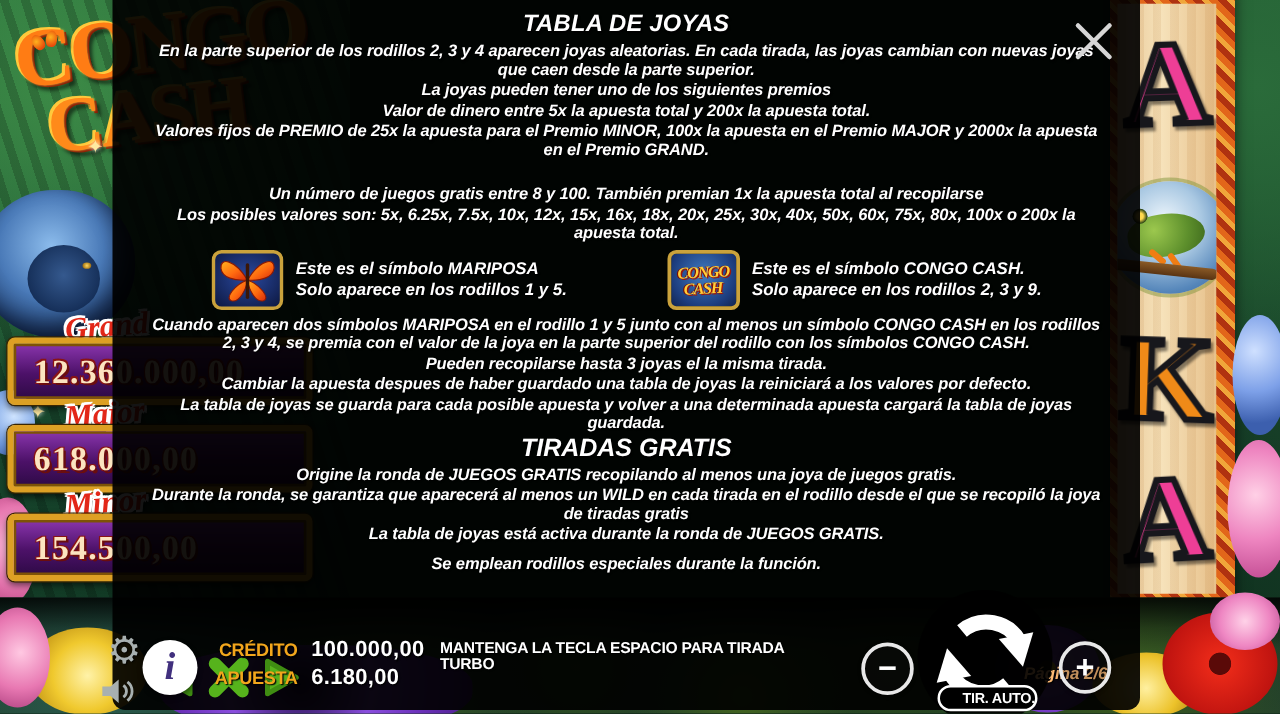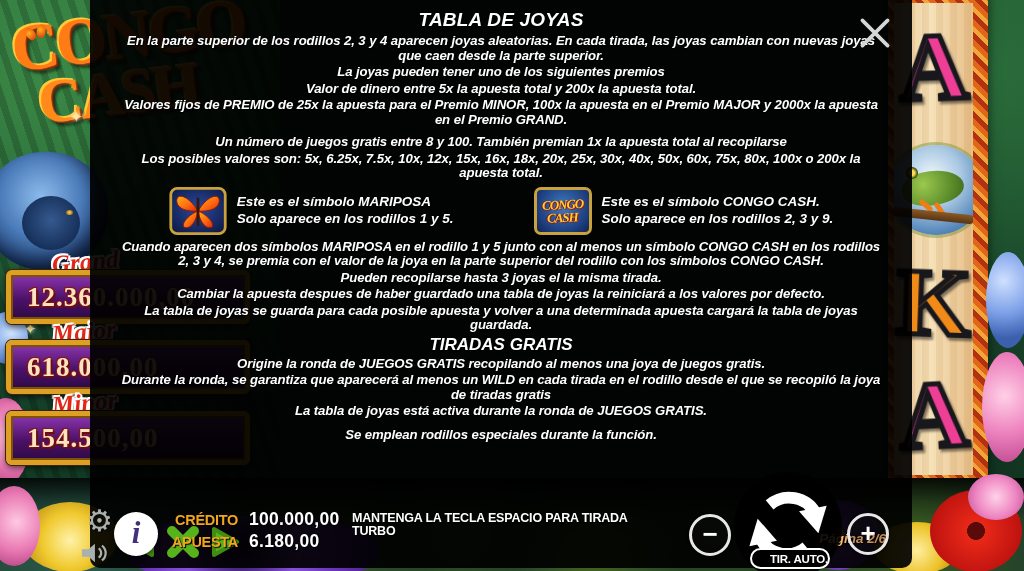--- a/index.html
+++ b/index.html
@@ -92,21 +92,21 @@
       radial-gradient(circle at 88% 75%, #3a5a1e 0%, rgba(0,0,0,0) 16%),
       linear-gradient(180deg, #10281e 0%, #1e3c2a 40%, #223f2c 100%); }
   .flw { position:absolute; border-radius:50%; }
 
   
   .overlay { position:absolute; left:90px; top:0; width:822px; height:568px; z-index:5;
     background:rgba(0,0,0,.92); border-radius:0 0 10px 10px;font-style:italic; }
   .pt-content { position:absolute; inset:0; color:#fff; text-align:center; padding:9px 16px 0 16px; }
   .pt-content h1 { font-size:19px; font-weight:bold; letter-spacing:.2px; margin-bottom:3px;
     text-shadow:1px 1px 1px #000; }
-  .pt-content h2 { font-size:17px; font-weight:bold; margin:1px 0 1px 0; text-shadow:1px 1px 1px #000; }
+  .pt-content h2 { font-size:20px; font-weight:bold; margin:1px 0 1px 0; text-shadow:1px 1px 1px #000; }
   .pt-content p { font-size:13.2px; font-weight:bold; line-height:1.1; margin:2px 10px;
     text-shadow:1px 1px 1px #000; letter-spacing:-.1px; }
   .sym-row { display:flex; justify-content:center; align-items:flex-end; gap:80px; margin:6px 0 5px 0; }
   .sym-item { display:flex; align-items:center; gap:10px; }
   .sym-text { text-align:left; font-size:13.5px; font-weight:bold; line-height:1.25; text-shadow:1px 1px 1px #000; }
   .congo-chip { width:58px; height:48px; border-radius:7px; border:3px solid #caa23c;
     background:radial-gradient(circle at 50% 40%, #3f7cc2 0%, #1d3d7e 70%, #12244e 100%);
     display:flex; flex-direction:column; align-items:center; justify-content:center; line-height:1;
     font-family:"Liberation Serif", serif; font-weight:bold; }
   .congo-chip span { font-size:13px; color:#ffce3a; letter-spacing:-1px;
@@ -225,21 +225,21 @@
 
   <div class="spin-backdrop"></div>
 
   <div class="overlay">
     <div class="pt-content">
       <h1>TABLA DE JOYAS</h1>
       <p>En la parte superior de los rodillos 2, 3 y 4 aparecen joyas aleatorias. En cada tirada, las joyas cambian con nuevas joyas que caen desde la parte superior.</p>
       <p>La joyas pueden tener uno de los siguientes premios</p>
       <p>Valor de dinero entre 5x la apuesta total y 200x la apuesta total.</p>
       <p>Valores fijos de PREMIO de 25x la apuesta para el Premio MINOR, 100x la apuesta en el Premio MAJOR y 2000x la apuesta en el Premio GRAND.</p>
-      <p style="margin-top:8px;">Un número de juegos gratis entre 8 y 100. También premian 1x la apuesta total al recopilarse</p>
+      <p style="margin-top:21px;">Un número de juegos gratis entre 8 y 100. También premian 1x la apuesta total al recopilarse</p>
       <p>Los posibles valores son: 5x, 6.25x, 7.5x, 10x, 12x, 15x, 16x, 18x, 20x, 25x, 30x, 40x, 50x, 60x, 75x, 80x, 100x o 200x la apuesta total.</p>
 
       <div class="sym-row">
         <div class="sym-item">
           <svg width="58" height="48" viewBox="0 0 62 52">
             <defs>
               <radialGradient id="bfbg" cx="50%" cy="45%" r="65%">
                 <stop offset="0%" stop-color="#2a49a0"></stop>
                   <stop offset="100%" stop-color="#0f1c48"></stop>
               </radialGradient>

